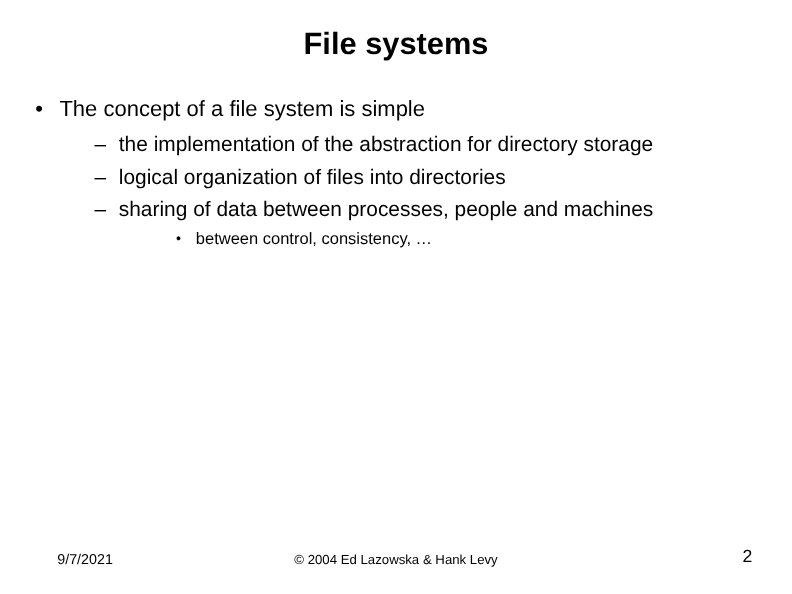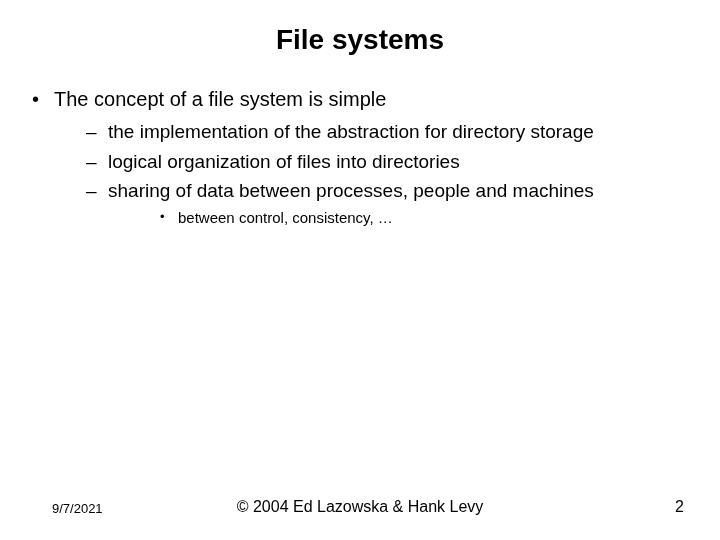--- a/index.html
+++ b/index.html
@@ -10,21 +10,21 @@
   ul { list-style: none; }
   .lvl1 > li { padding-left: 26px; position: relative; margin-bottom: 6px; }
   .lvl1 > li::before { content: "•"; position: absolute; left: 4px; top: 0; }
   .lvl2 { margin-top: 6px; }
   .lvl2 > li { padding-left: 44px; position: relative; font-size: 19px; margin: 4px 0 2px 10px; }
   .lvl2 > li::before { content: "–"; position: absolute; left: 22px; top: 0; }
   .lvl3 { margin-top: 2px; }
   .lvl3 > li { padding-left: 60px; position: relative; font-size: 15px; margin: 4px 0 8px 10px; }
   .lvl3 > li::before { content: "•"; position: absolute; left: 42px; top: 0; font-size: 13px; line-height: 18px; }
   .footer { position: absolute; left: 0; right: 0; bottom: 24px; width: 100%; display: flex; align-items: flex-end; justify-content: space-between; padding: 0 36px 0 52px; font-size: 13px; }
-  .foot-center { position: absolute; left: 50%; transform: translateX(-50%); font-size: 16px; }
+  .foot-center { position: absolute; left: 50%; transform: translateX(-50%); font-size: 12px; }
   .foot-right { font-size: 16px; }
 </style>
 </head>
 <body>
 
 <div class="slide">
   <h1 class="title">File systems</h1>
 
   <div class="content">
     <ul class="lvl1">

